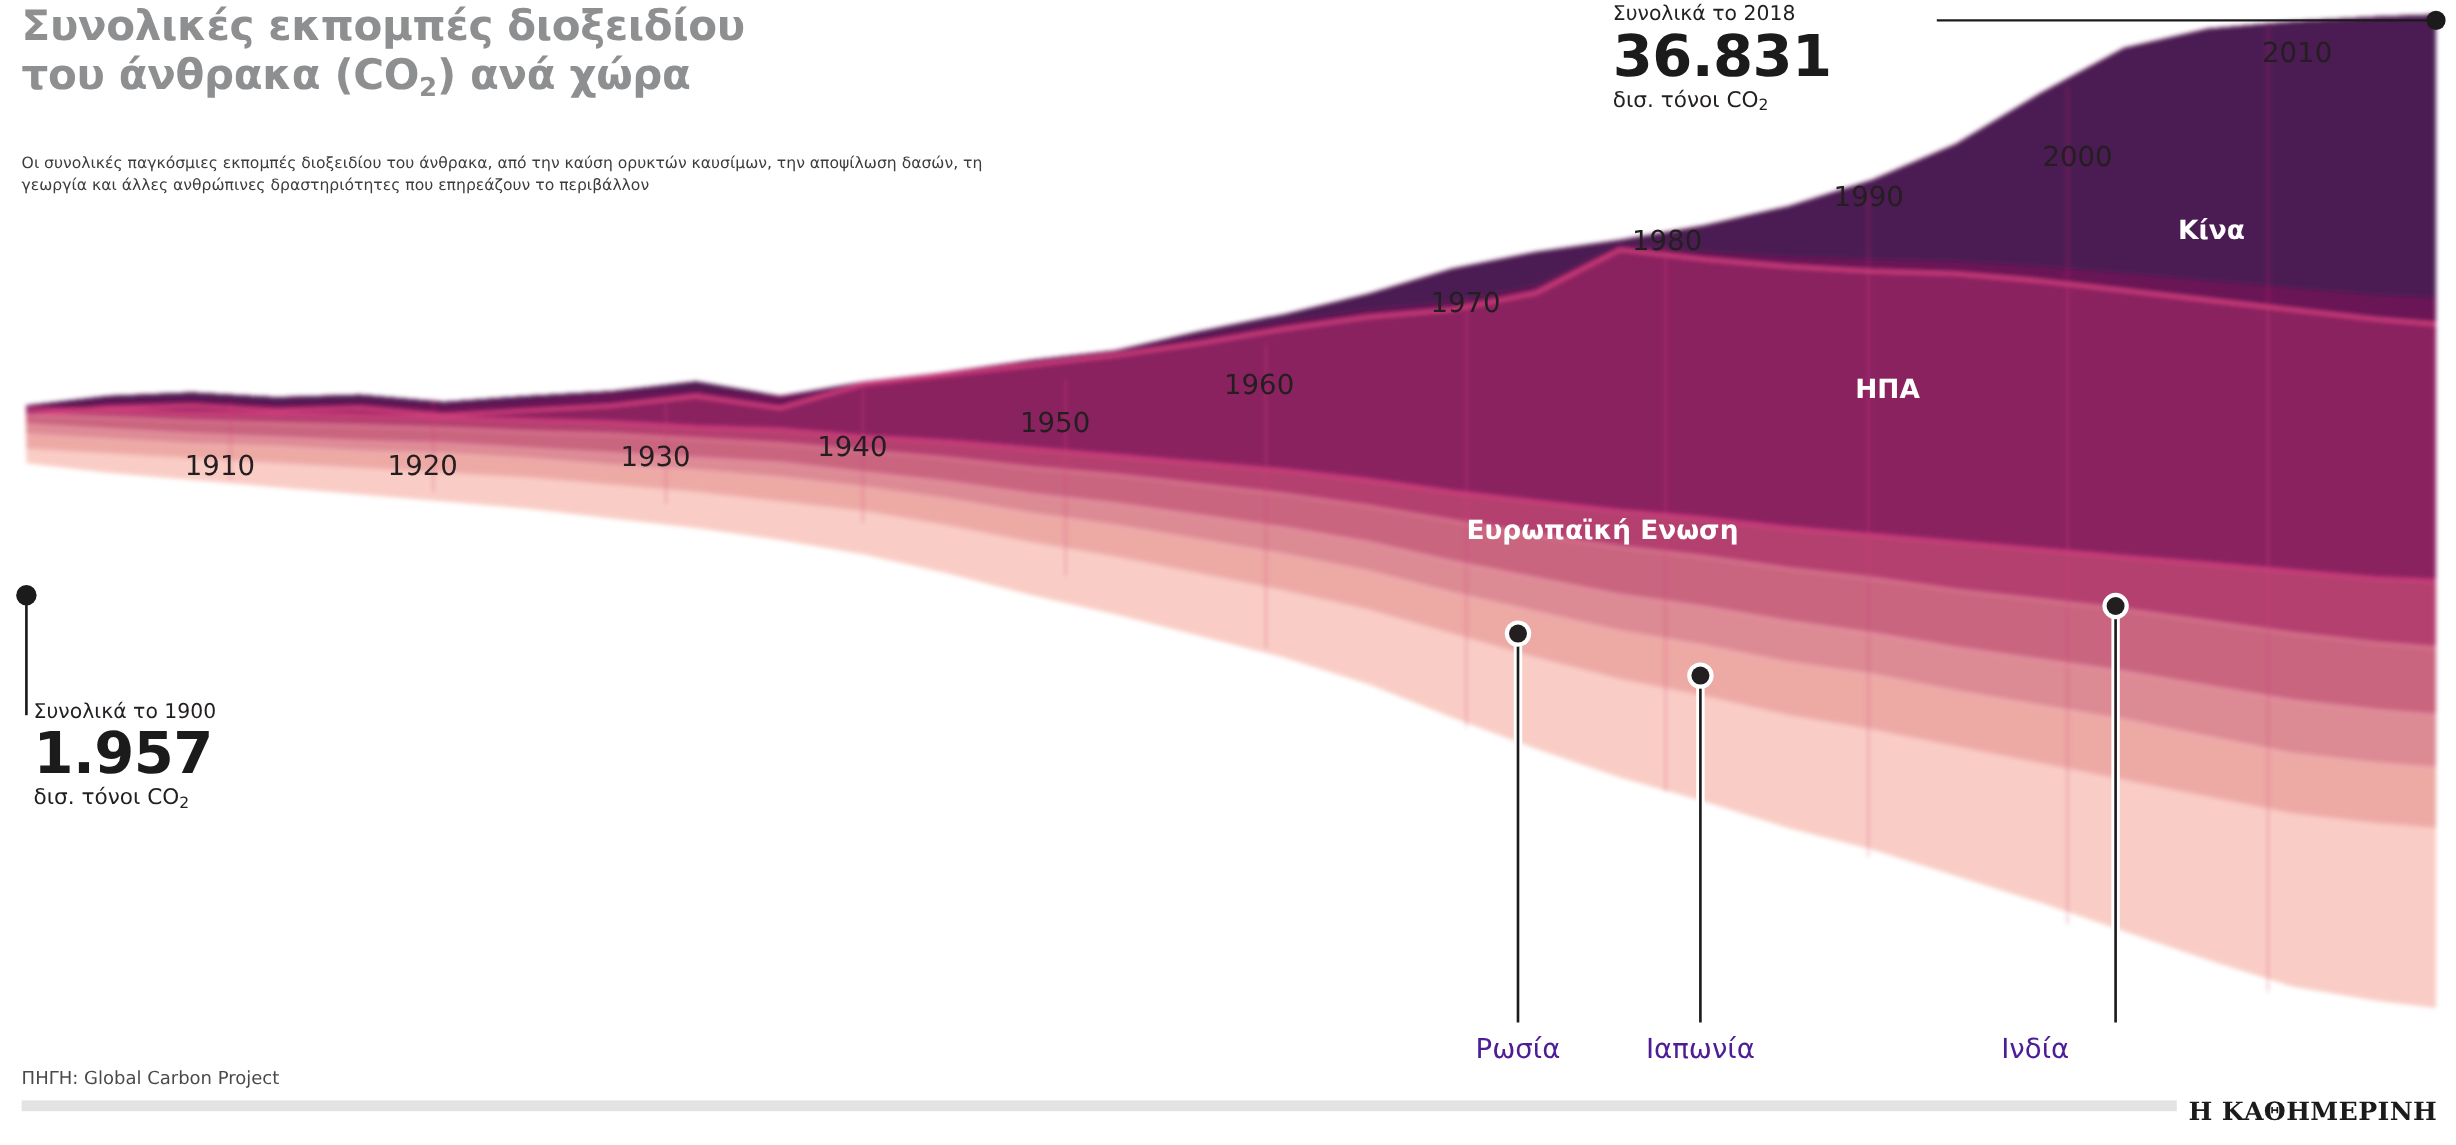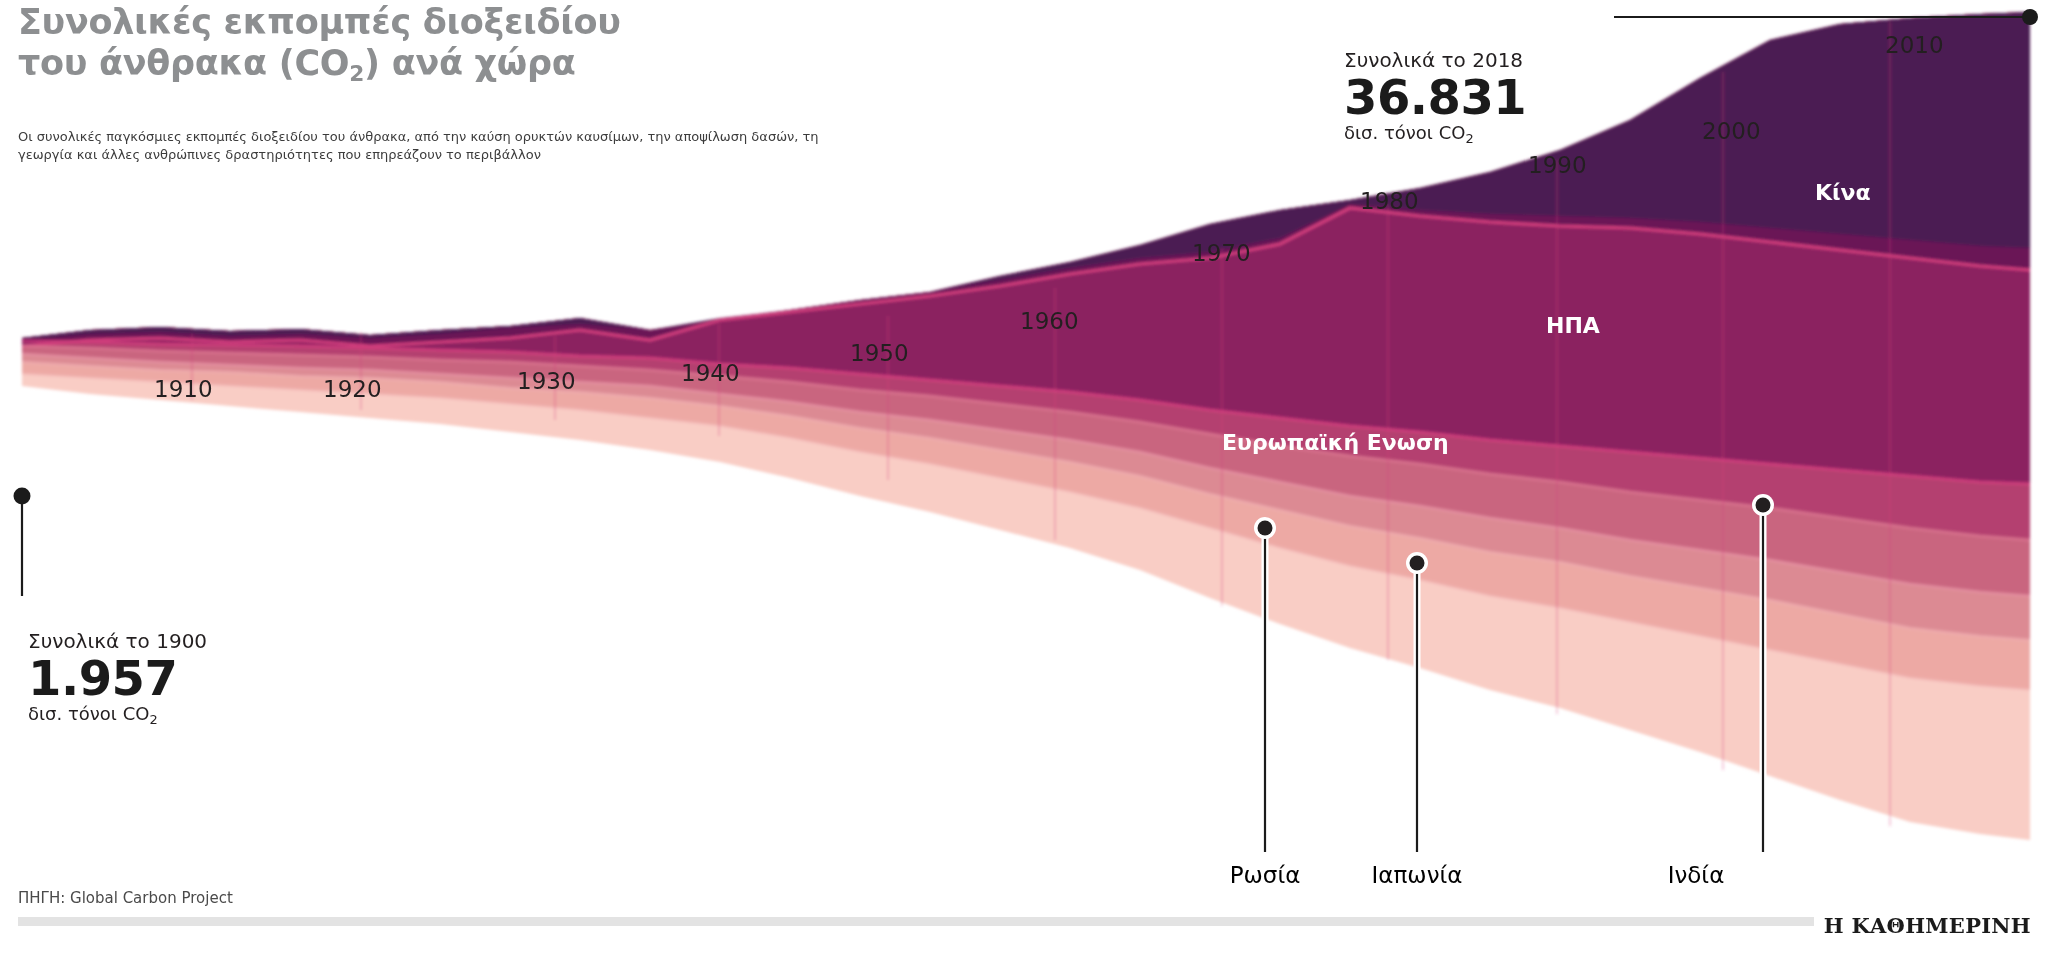--- a/index.html
+++ b/index.html
@@ -53,25 +53,24 @@
 
   
   .total-2018 {
     position: absolute;
     left: 1344px;
     top: 2px;
     width: 260px;
   }
   .total-2018 .lbl,
   .total-1900 .lbl {
-    font-size: 20px;
+    font-size: 17px;
     color: #231f20;
     white-space: nowrap;
     line-height: 1.2;
-    margin-top: 46px;
   }
   .total-2018 .big,
   .total-1900 .big {
     font-size: 48px;
     font-weight: bold;
     color: #1b1b1b;
     line-height: 1.05;
     letter-spacing: -0.5px;
   }
   .total-2018 .unit,
@@ -111,21 +110,21 @@
     font-weight: bold;
     color: #ffffff;
     white-space: nowrap;
     font-family: "DejaVu Sans", "Liberation Sans", sans-serif;
   }
 
   
   .callout-lbl {
     position: absolute;
     font-size: 23px;
-    color: #000000;
+    color: #4c1d95;
     white-space: nowrap;
     transform: translateX(-50%);
   }
 
   
   .source {
     position: absolute;
     left: 18px;
     top: 889px;
     font-size: 15px;

